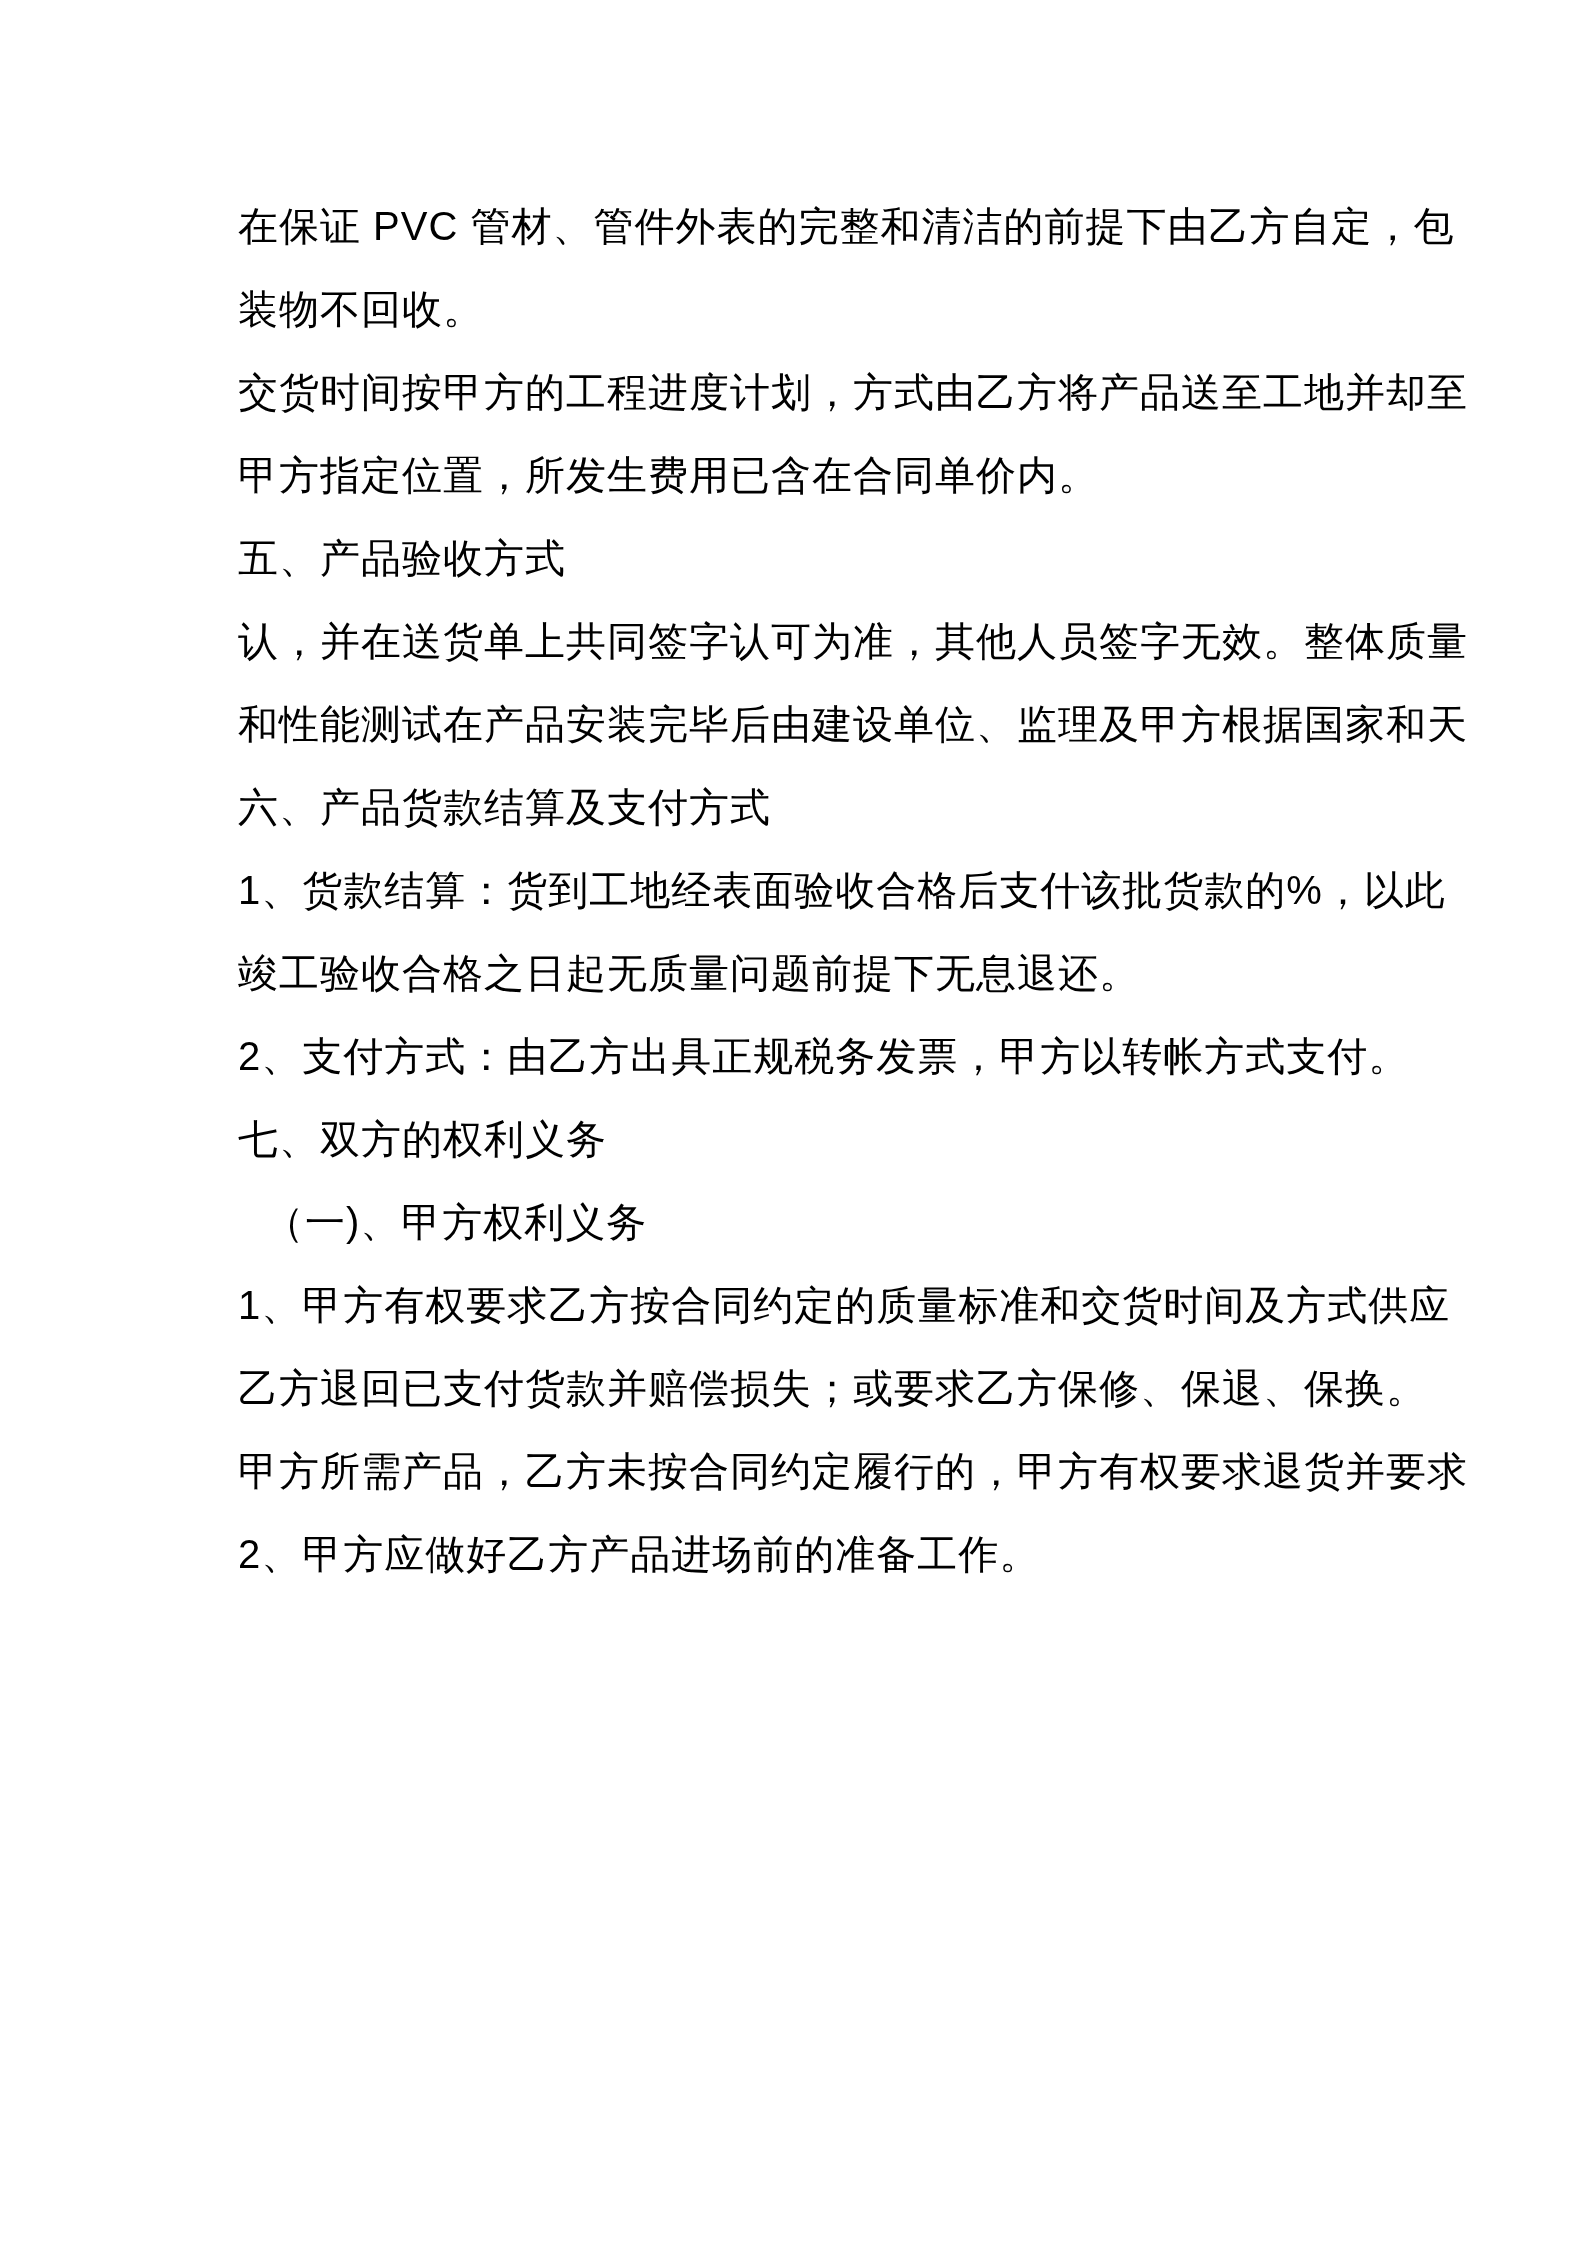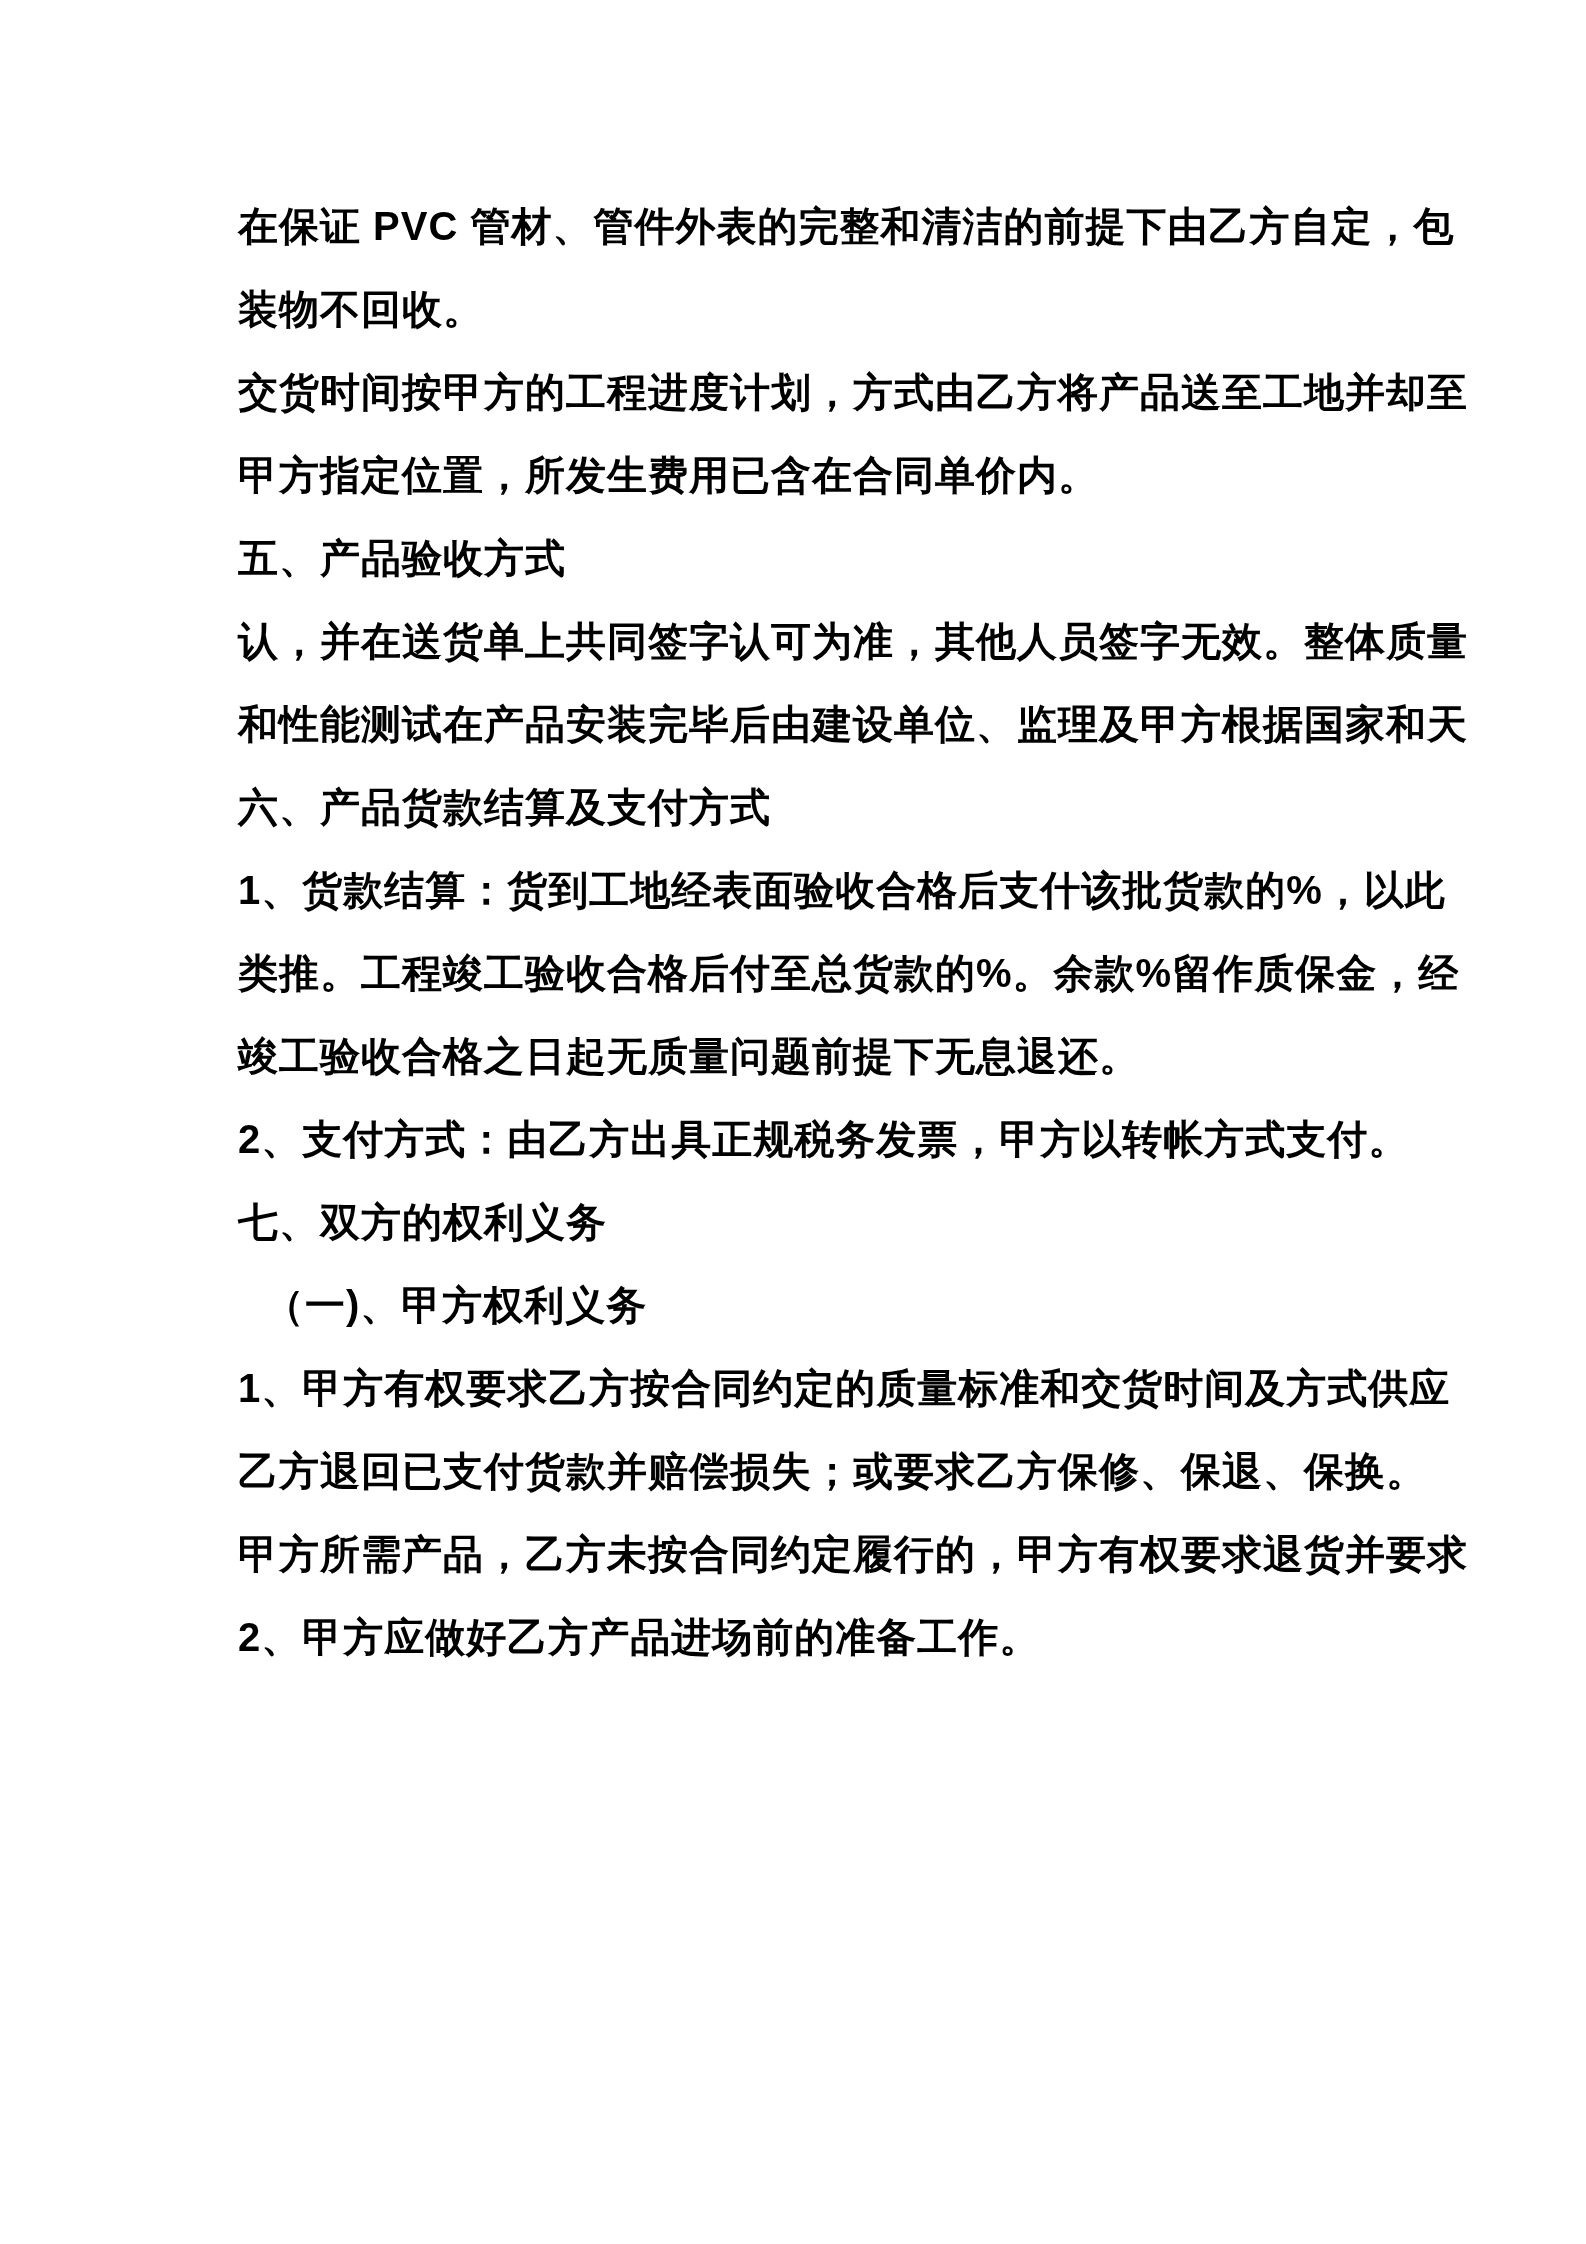--- a/index.html
+++ b/index.html
@@ -7,21 +7,21 @@
     padding: 0;
     background: #ffffff;
   }
   .page {
     position: relative;
     width: 1586px;
     height: 2244px;
     background: #ffffff;
     overflow: hidden;
     font-family: "Liberation Sans", "DejaVu Sans", sans-serif;
-    font-weight: 700;
+    font-weight: 400;
     color: #000000;
   }
   .content {
     position: absolute;
     left: 238px;
     top: 185px;
     width: 1118px;
   }
   .line {
     display: block;
@@ -42,21 +42,20 @@
   <div class="content">
     <div class="line">在保证 PVC 管材、管件外表的完整和清洁的前提下由乙方自定，包</div>
     <div class="line">装物不回收。</div>
     <div class="line">交货时间按甲方的工程进度计划，方式由乙方将产品送至工地并却至</div>
     <div class="line">甲方指定位置，所发生费用已含在合同单价内。</div>
     <div class="line">五、产品验收方式</div>
     <div class="line">认，并在送货单上共同签字认可为准，其他人员签字无效。整体质量</div>
     <div class="line">和性能测试在产品安装完毕后由建设单位、监理及甲方根据国家和天</div>
     <div class="line">六、产品货款结算及支付方式</div>
     <div class="line">1、货款结算：货到工地经表面验收合格后支什该批货款的%，以此</div>
-    <div class="line">类推。工程竣工验收合格后付至总货款的%。余款%留作质保金，经</div>
     <div class="line">竣工验收合格之日起无质量问题前提下无息退还。</div>
     <div class="line">2、支付方式：由乙方出具正规税务发票，甲方以转帐方式支付。</div>
     <div class="line">七、双方的权利义务</div>
     <div class="line indent">（一)、甲方权利义务</div>
     <div class="line">1、甲方有权要求乙方按合同约定的质量标准和交货时间及方式供应</div>
     <div class="line">乙方退回已支付货款并赔偿损失；或要求乙方保修、保退、保换。</div>
     <div class="line">甲方所需产品，乙方未按合同约定履行的，甲方有权要求退货并要求</div>
     <div class="line">2、甲方应做好乙方产品进场前的准备工作。</div>
   </div>
 </div>

